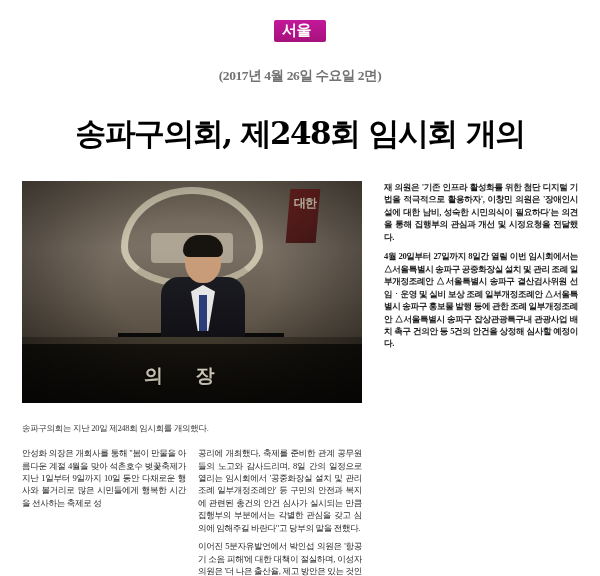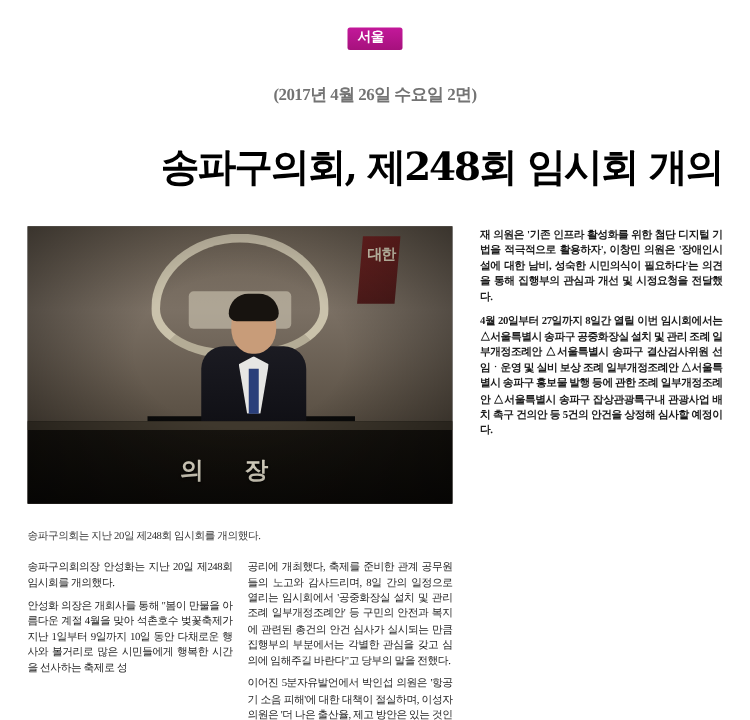--- a/index.html
+++ b/index.html
@@ -33,21 +33,21 @@
   .masthead-box {
     display: flex;
     align-items: center;
     background: #b9148c;
     background: linear-gradient(180deg,#c3189a 0%, #a6117d 100%);
     padding: 3px 10px 4px 8px;
     border-radius: 2px;
   }
   .masthead-seoul {
     color: #ffffff;
-    font-size: 11px;
+    font-size: 15px;
     font-weight: bold;
     line-height: 1.05;
     text-align: left;
     letter-spacing: -0.5px;
     padding-right: 5px;
   }
   .masthead-seoul span { display: block; }
   .masthead-title {
     color: #ffffff;
     font-size: 31px;
@@ -62,21 +62,21 @@
     text-align: center;
     font-size: 13.5px;
     font-weight: bold;
     margin-top: 13px;
     letter-spacing: -0.4px;
     color: #737373;
   }
 
   
   .headline {
-    text-align: right;
+    text-align: center;
     font-size: 31px;
     font-weight: bold;
     letter-spacing: -1.6px;
     margin-top: 28px;
     color: #000;
     font-family: "DejaVu Serif", serif;
   }
 
   
   .content {
@@ -304,21 +304,20 @@
         <div class="ph-desk">
           <div class="ph-desk-top"></div>
         </div>
         <div class="ph-desk-label">의 장</div>
         <div class="ph-vignette"></div>
       </div>
       <div class="photo-caption">송파구의회는 지난 20일 제248회 임시회를 개의했다.</div>
 
       <div class="lower-cols">
         <div class="lower-col">
-          <p>송파구의회의장 안성화는 지난 20일 제248회 임시회를 개의했다.</p>
           <p>안성화 의장은 개회사를 통해 "봄이 만물을 아름다운 계절 4월을 맞아 석촌호수 벚꽃축제가 지난 1일부터 9일까지 10일 동안 다채로운 행사와 볼거리로 많은 시민들에게 행복한 시간을 선사하는 축제로 성</p>
         </div>
         <div class="lower-col">
           <p>공리에 개최했다, 축제를 준비한 관계 공무원들의 노고와 감사드리며, 8일 간의 일정으로 열리는 임시회에서 '공중화장실 설치 및 관리 조례 일부개정조례안' 등 구민의 안전과 복지에 관련된 총건의 안건 심사가 실시되는 만큼 집행부의 부분에서는 각별한 관심을 갖고 심의에 임해주길 바란다"고 당부의 말을 전했다.</p>
           <p>이어진 5분자유발언에서 박인섭 의원은 '항공기 소음 피해'에 대한 대책이 절실하며, 이성자 의원은 '더 나은 출산율, 제고 방안은 있는 것인가?', 유정인 의원은 '문정 근린공원 생활도로를 개설하라', 김순애 의원은 '송파문화원장 선임시 기탁금을 받지 말아야 한다, 김</p>
         </div>
       </div>
     </div>
 
     <div class="col-right">

